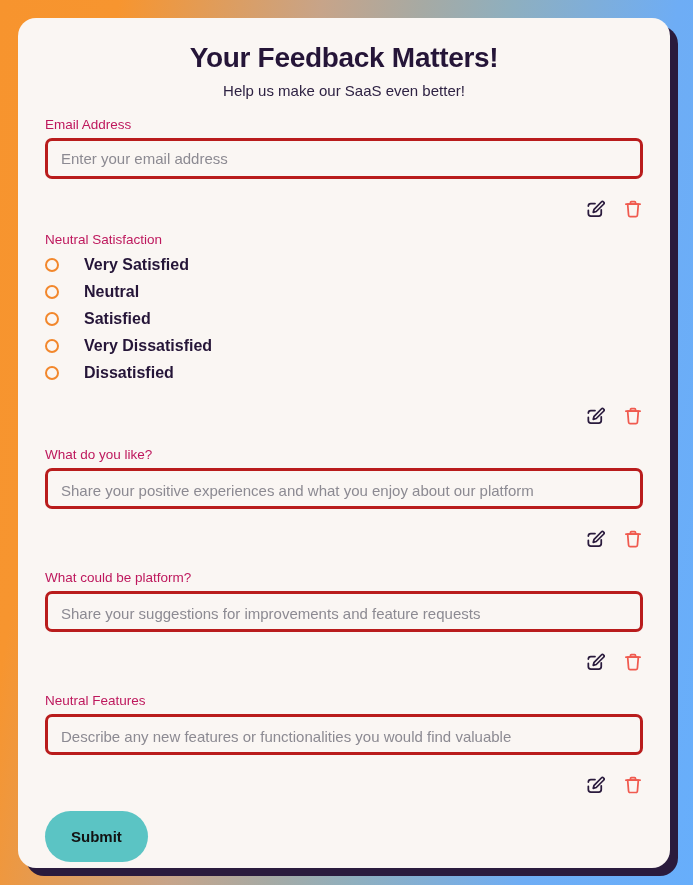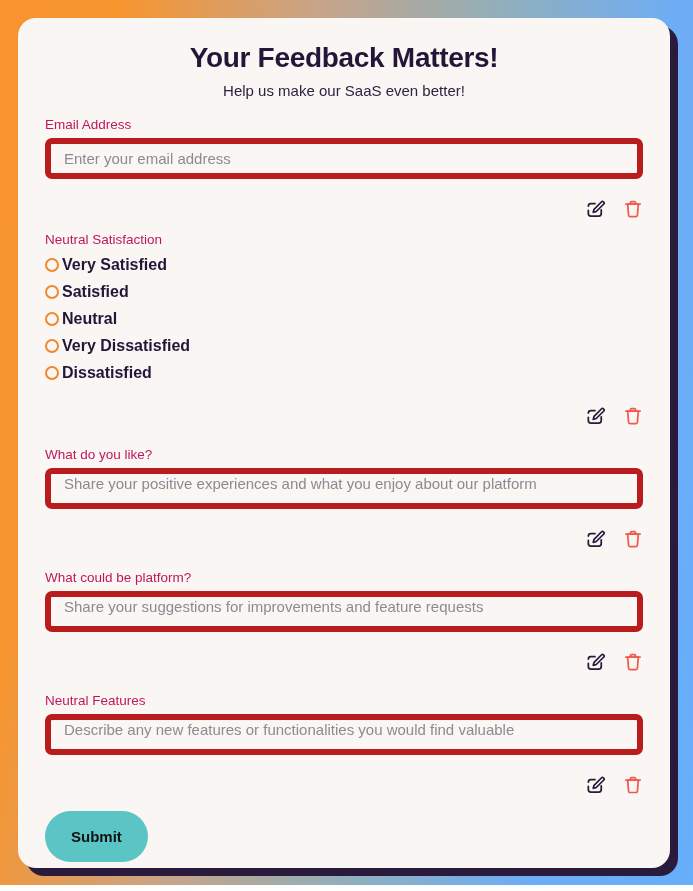--- a/index.html
+++ b/index.html
@@ -77,27 +77,28 @@
   .text-input {
     box-sizing: border-box;
     display: block;
     width: 100%;
     height: 41px;
     padding: 0 13px;
     font-family: "Liberation Sans", sans-serif;
     font-size: 15px;
     color: #2E2243;
     background: #FAF6F3;
-    border: 6px solid #b91c1c;
+    border: 3px solid #b91c1c;
     border-radius: 7px;
     outline: none;
   }
   .text-input::placeholder { color: #8C8A92; opacity: 1; }
   textarea.text-input {
     height: 41px;
+    padding-top: 10px;
     resize: none;
     overflow: hidden;
     line-height: 20px;
   }
 
   
   .icon-row {
     display: flex;
     justify-content: flex-end;
     align-items: center;
@@ -114,21 +115,21 @@
     padding: 0;
     cursor: pointer;
     line-height: 0;
   }
 
   
   .radio-group { margin-top: 4px; }
   .radio-row {
     display: flex;
     align-items: center;
-    gap: 3px;
+    gap: 25px;
     height: 27px;
   }
   .radio-mark {
     flex: 0 0 auto;
     width: 14px;
     height: 14px;
     border: 2px solid #F2872C;
     border-radius: 50%;
     background: transparent;
     box-sizing: border-box;
@@ -188,25 +189,25 @@
 
     <div class="field" style="margin-top:10px">
       <label class="field-label" style="margin-bottom:2px">Neutral Satisfaction</label>
       <div class="radio-group">
         <div class="radio-row">
           <span class="radio-mark"></span>
           <span class="radio-label">Very Satisfied</span>
         </div>
         <div class="radio-row">
           <span class="radio-mark"></span>
+          <span class="radio-label">Neutral</span>
+        </div>
+        <div class="radio-row">
+          <span class="radio-mark"></span>
           <span class="radio-label">Satisfied</span>
-        </div>
-        <div class="radio-row">
-          <span class="radio-mark"></span>
-          <span class="radio-label">Neutral</span>
         </div>
         <div class="radio-row">
           <span class="radio-mark"></span>
           <span class="radio-label">Very Dissatisfied</span>
         </div>
         <div class="radio-row">
           <span class="radio-mark"></span>
           <span class="radio-label">Dissatisfied</span>
         </div>
       </div>

